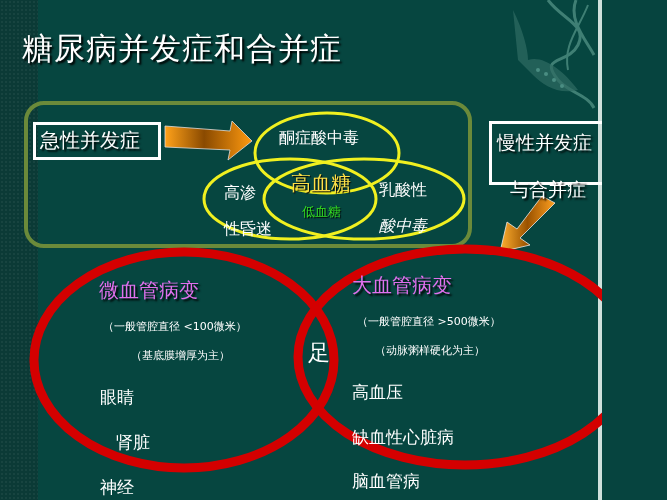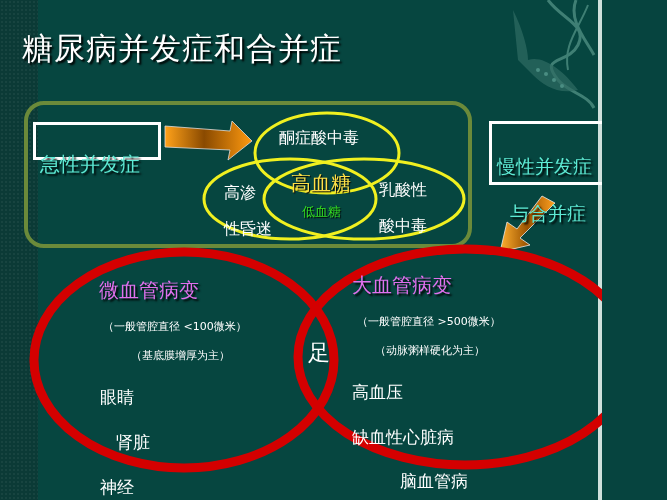--- a/index.html
+++ b/index.html
@@ -9,21 +9,21 @@
   .left-strip { position: absolute; left: 0; top: 0; width: 38px; height: 500px;
     background: #0b3a36;
     background-image: radial-gradient(rgba(255,255,255,0.05) 1px, transparent 1px);
     background-size: 4px 4px; }
   .right-edge { position: absolute; right: 0; top: 0; width: 4px; height: 500px; background: #cfe0dc; }
   .title { position: absolute; left: 22px; top: 28px; font-size: 31px; color: #ffffff; letter-spacing: 1px;
     text-shadow: 2px 2px 2px #000; white-space: nowrap; }
   .ornament { position: absolute; right: 4px; top: 0; width: 130px; height: 110px; }
   .txt { position: absolute; white-space: nowrap; }
   .white { color: #ffffff; }
-  .yellow { color: #5eead4; text-shadow: 2px 2px 2px #000; margin-top: 24px; }
+  .yellow { color: #ffffff; text-shadow: 2px 2px 2px #000; }
   .magenta { color: #e070ee; text-shadow: 2px 2px 2px #000; }
   .red { color: #fde047; text-shadow: 1px 1px 1px #000; }
   .green { color: #33dd22; text-shadow: 1px 1px 1px #000; }
   .acute-box { position: absolute; left: 33px; top: 122px; width: 128px; height: 38px; border: 3px solid #ffffff; }
   .chronic-box { position: absolute; left: 489px; top: 121px; width: 130px; height: 64px; border: 3px solid #ffffff; }
   svg.layer { position: absolute; left: 0; top: 0; }
 </style>
 </head>
 <body>
 
@@ -72,21 +72,21 @@
     <ellipse cx="465" cy="357" rx="167" ry="108" fill="none" stroke="#d40000" stroke-width="9"></ellipse>
   </svg>
 
   <div class="acute-box"></div>
   <div class="txt yellow" style="left:40px;top:127px;font-size:20px;">急性并发症</div>
 
   <div class="txt white" style="left:279px;top:128px;font-size:16px;">酮症酸中毒</div>
   <div class="txt white" style="left:224px;top:183px;font-size:16px;text-align:right;">高渗</div>
   <div class="txt white" style="left:224px;top:219px;font-size:16px;">性昏迷</div>
   <div class="txt white" style="left:379px;top:180px;font-size:16px;text-align:center;">乳酸性</div>
-  <div class="txt white" style="left:379px;top:216px;font-size:16px;">酸中毒</div>
+  <div class="txt white" style="left:379px;top:216px;font-size:16px;font-style:italic;">酸中毒</div>
   <div class="txt red" style="left:291px;top:170px;font-size:20px;">高血糖</div>
   <div class="txt green" style="left:302px;top:203px;font-size:13px;">低血糖</div>
 
   <div class="chronic-box"></div>
   <div class="txt yellow" style="left:497px;top:130px;font-size:19px;">慢性并发症</div>
   <div class="txt yellow" style="left:510px;top:177px;font-size:19px;">与合并症</div>
 
   <div class="txt magenta" style="left:99px;top:277px;font-size:20px;">微血管病变</div>
   <div class="txt white" style="left:103px;top:319px;font-size:11px;">（一般管腔直径  &lt;100微米）</div>
   <div class="txt white" style="left:131px;top:348px;font-size:11px;">（基底膜增厚为主）</div>
@@ -94,14 +94,14 @@
   <div class="txt white" style="left:116px;top:431px;font-size:17px;">肾脏</div>
   <div class="txt white" style="left:100px;top:476px;font-size:17px;">神经</div>
 
   <div class="txt white" style="left:308px;top:338px;font-size:22px;">足</div>
 
   <div class="txt magenta" style="left:352px;top:272px;font-size:20px;">大血管病变</div>
   <div class="txt white" style="left:357px;top:314px;font-size:11px;">（一般管腔直径  &gt;500微米）</div>
   <div class="txt white" style="left:375px;top:343px;font-size:11px;">（动脉粥样硬化为主）</div>
   <div class="txt white" style="left:352px;top:381px;font-size:17px;">高血压</div>
   <div class="txt white" style="left:352px;top:426px;font-size:17px;">缺血性心脏病</div>
-  <div class="txt white" style="left:352px;top:470px;font-size:17px;margin-left:48px;">脑血管病</div>
+  <div class="txt white" style="left:352px;top:470px;font-size:17px;">脑血管病</div>
 </div>
 
 </body></html>

